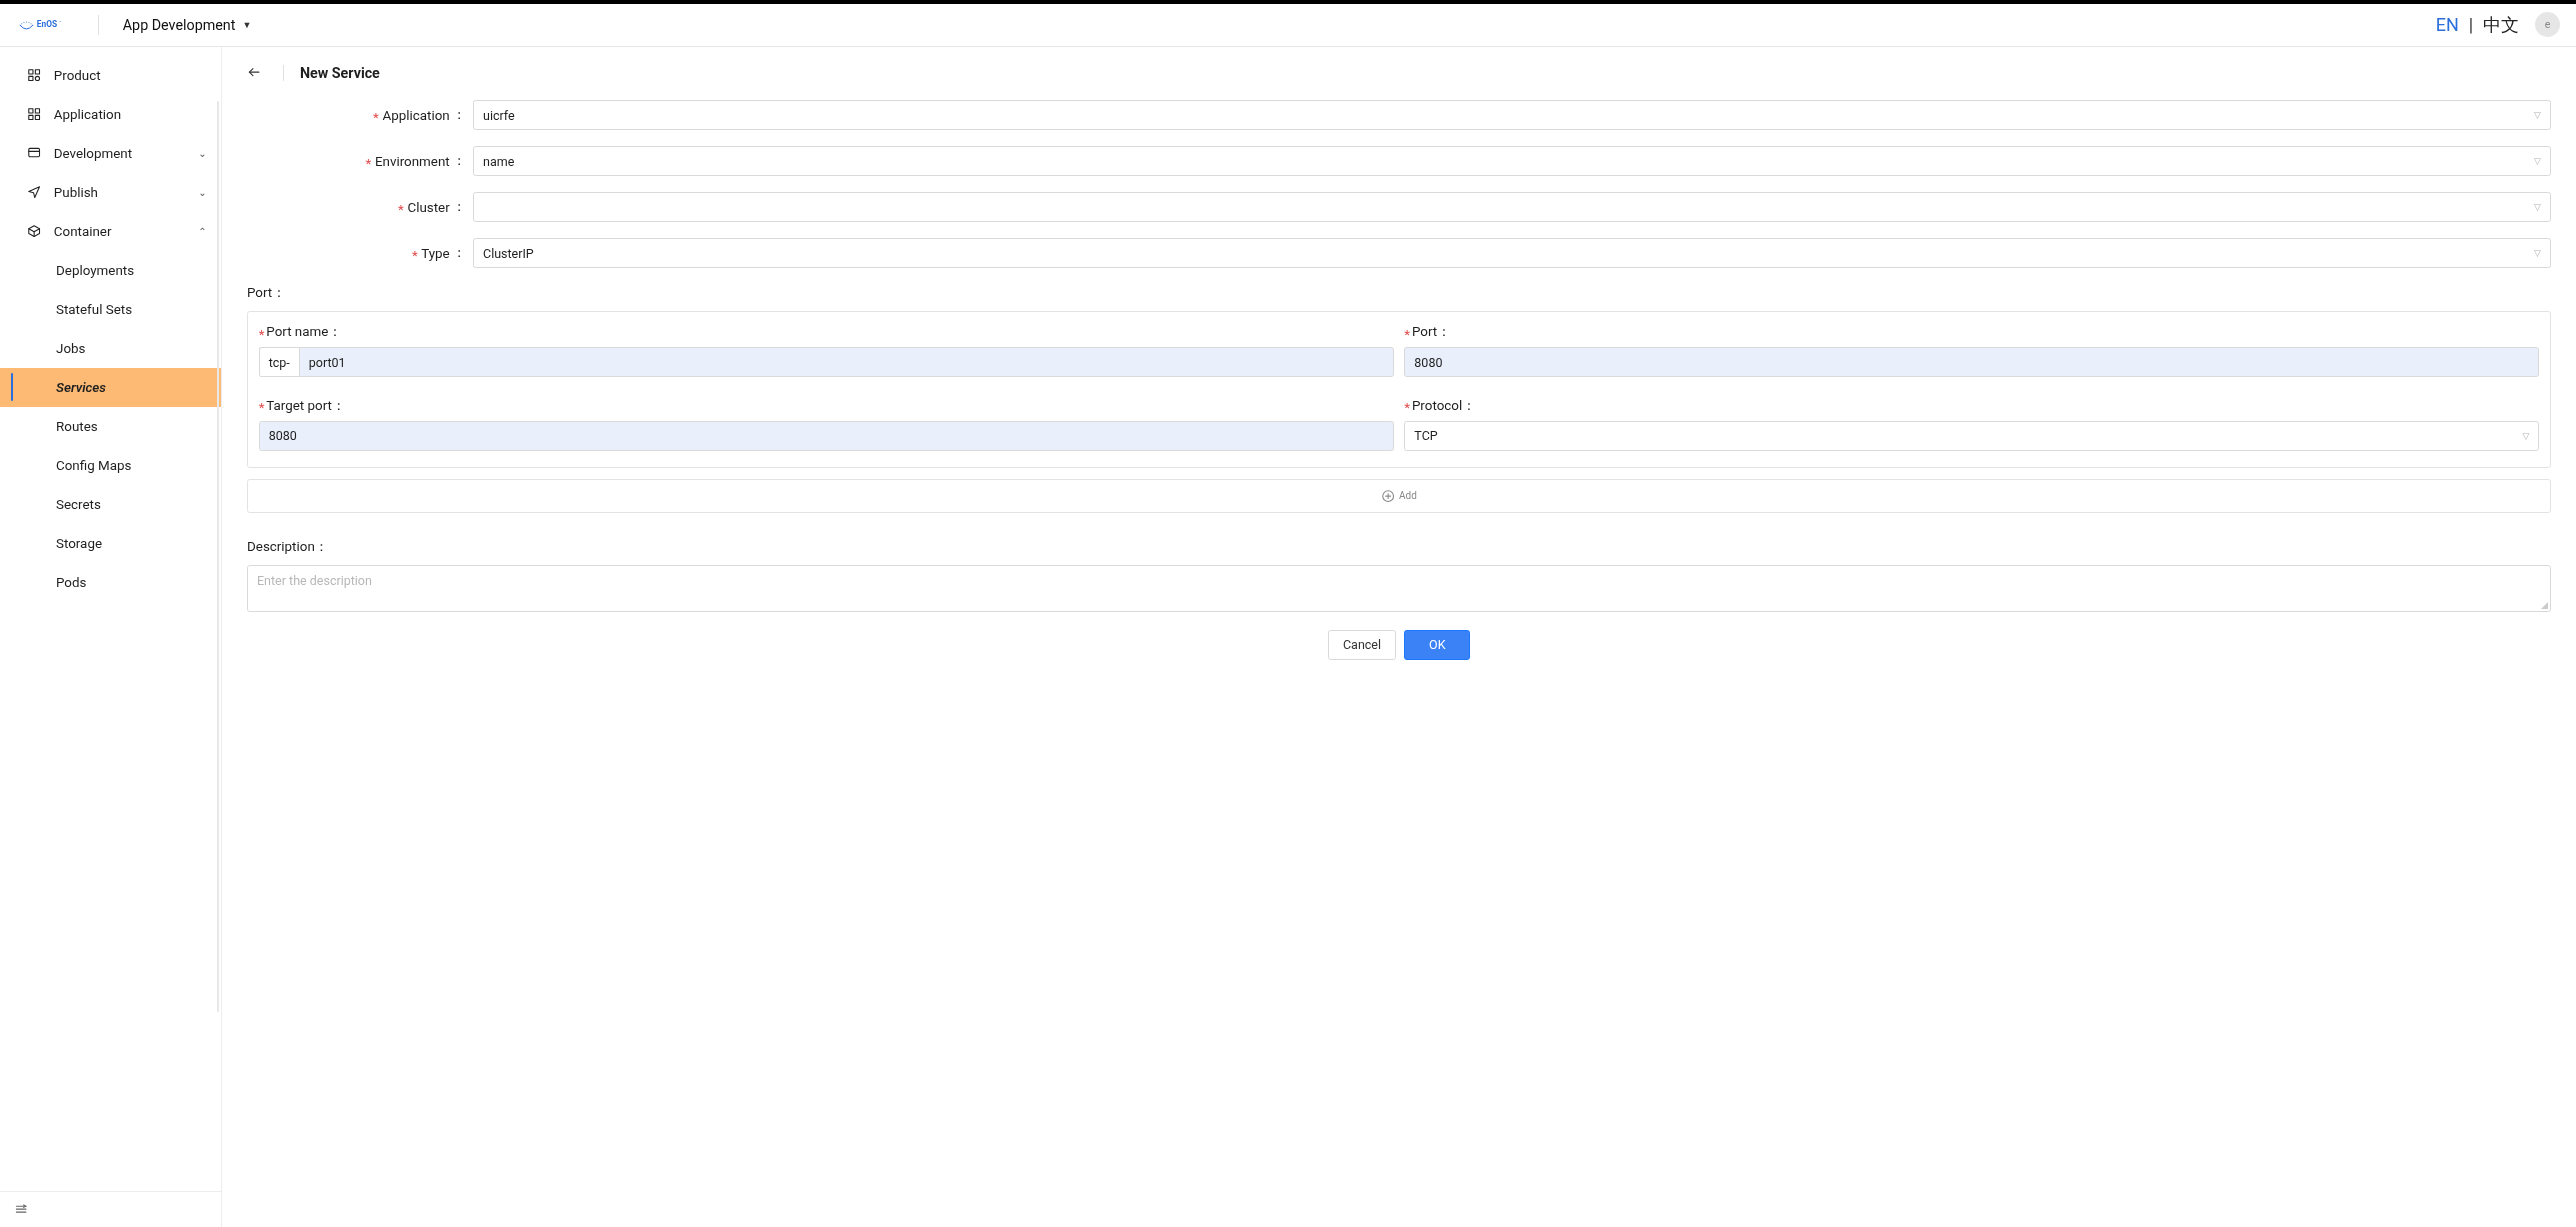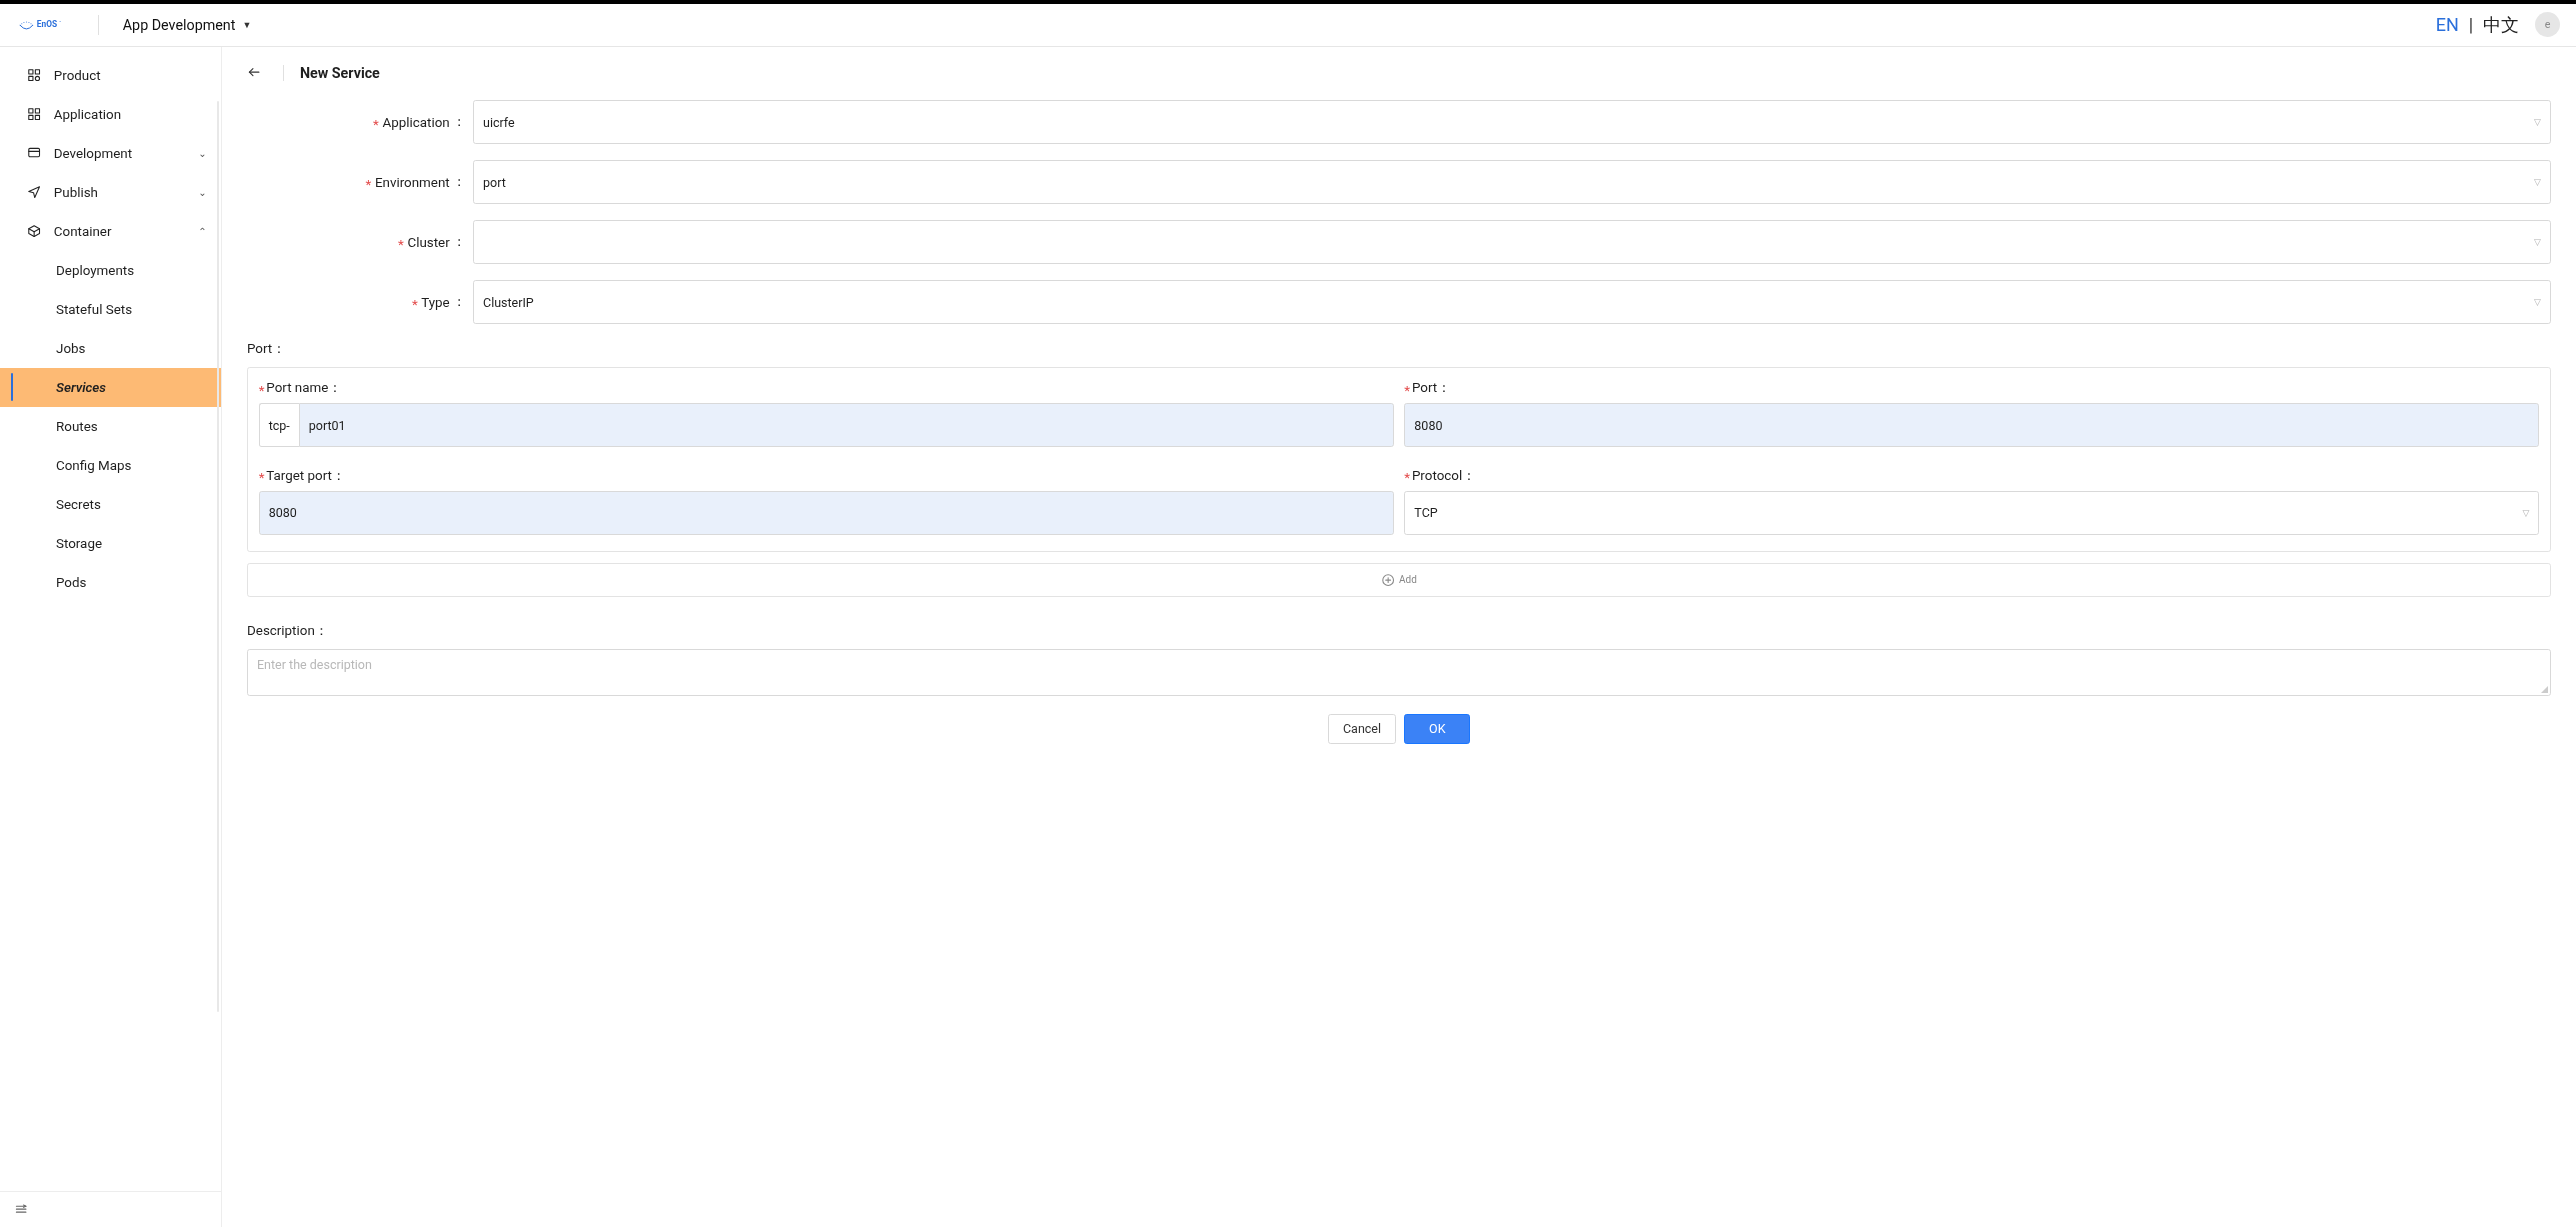--- a/index.html
+++ b/index.html
@@ -75,21 +75,21 @@
 
   .form-row { display: flex; align-items: center; margin-bottom: 16px; }
   .form-label {
     width: 226px; text-align: right; padding-right: 7.2px; font-size: 13.4px;
     display:flex; justify-content:flex-end; align-items:center; gap:1.8px;
   }
   .form-label .req { color: #e34b4b; margin-right: 1.8px; padding-top:3.6px; }
   .form-label .colon { margin-left: 0.9px; }
   .form-control { flex: 1; }
   .select, .textinput, .textarea {
-    width: 100%; height: 44px; border: 0.9px solid #d9d9d9; border-radius: 2.7px;
+    width: 100%; height: 30px; border: 0.9px solid #d9d9d9; border-radius: 2.7px;
     background: #fff; padding: 0 9px; font-size: 12.5px; display:flex; align-items:center; position:relative;
   }
   .select { cursor:pointer; }
   .select .sel-value { flex:1; }
   .select .sel-arrow { color:#b0b0b0; font-size: 9px; }
   .select.empty .sel-value { color:transparent; } 
 
   
   .section-label { font-size: 13.4px; margin: 16px 0 9px 0; }
   .port-box { border: 0.9px solid #e3e3e3; border-radius: 2.7px; padding: 10.7px 10.7px 16px; }
@@ -296,21 +296,21 @@
       </div>
 
       <div class="form-row">
         <div class="form-label">
           <span class="req">*</span>
           <span>Environment</span>
           <span class="colon">：</span>
         </div>
         <div class="form-control">
           <div class="select">
-            <span class="sel-value">port</span>
+            <span class="sel-value">name</span>
             <span class="sel-arrow">▽</span>
           </div>
         </div>
       </div>
 
       <div class="form-row">
         <div class="form-label">
           <span class="req">*</span>
           <span>Cluster</span>
           <span class="colon">：</span>

